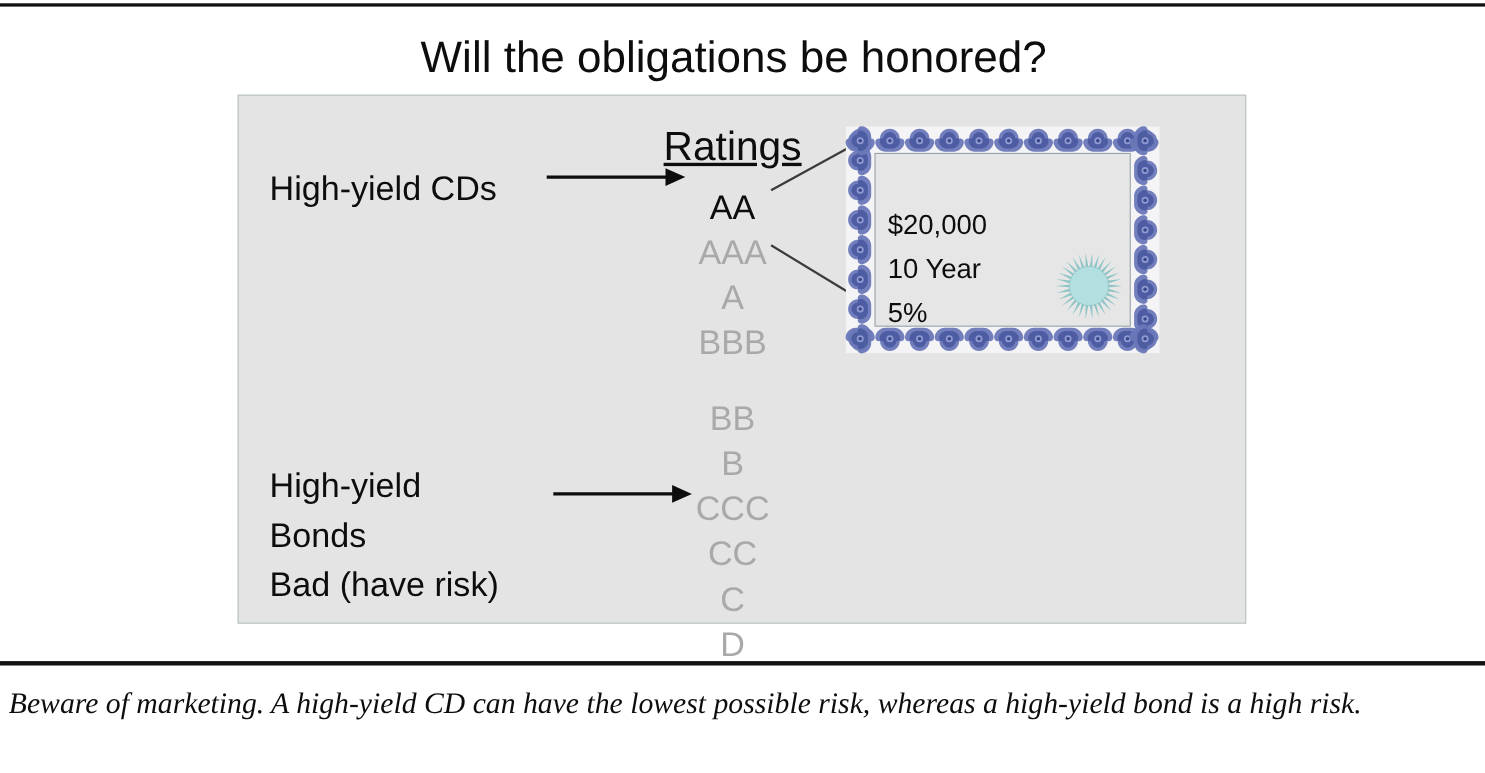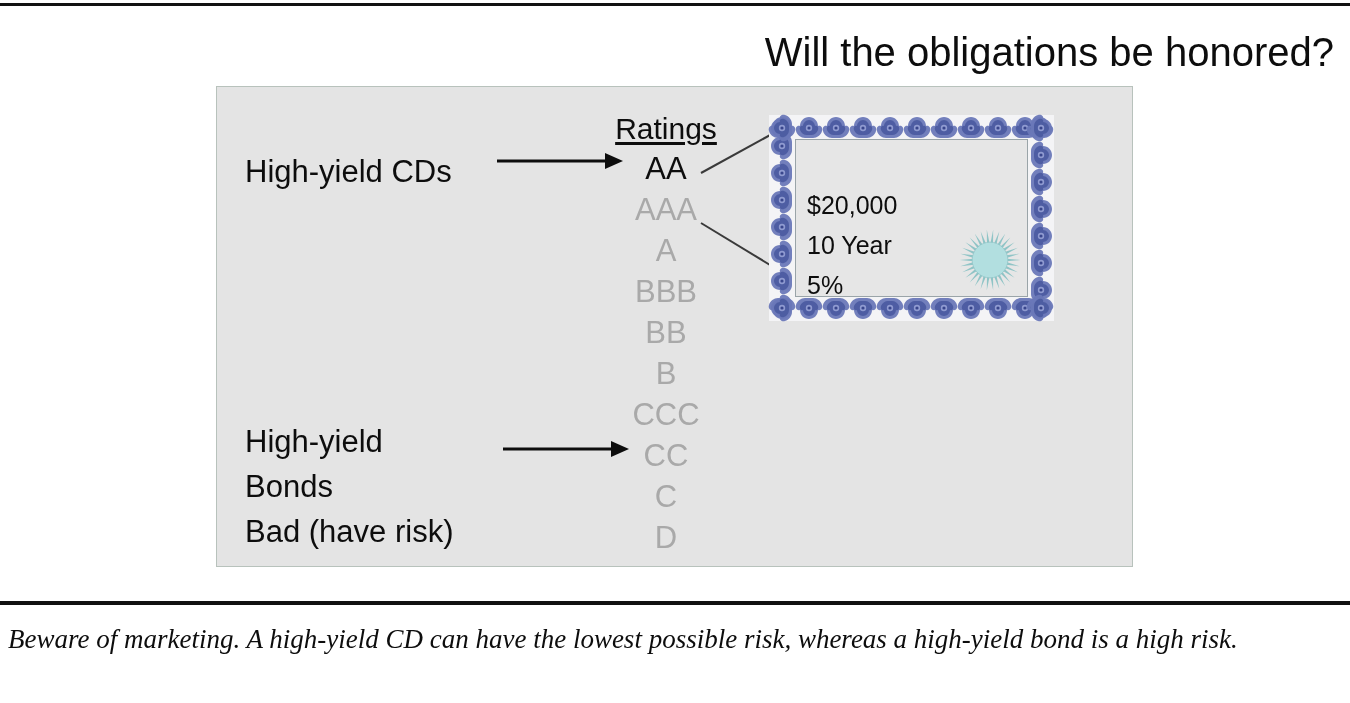--- a/index.html
+++ b/index.html
@@ -24,21 +24,21 @@
     height: 3px;
     background: #111111;
   }
 
   
   #slide-title {
     position: absolute;
     left: 0;
     top: 30px;
     width: 1334px;
-    text-align: right;
+    text-align: center;
     font-size: 40px;
     font-weight: 400;
     color: #0d0d0d;
     letter-spacing: 0px;
     white-space: nowrap;
   }
   #slide-title span { display: inline-block; }
 
   
   #diagram-panel {
@@ -66,26 +66,26 @@
 
   
   #ratings-col {
     position: absolute;
     left: 585px;
     top: 112px;
     width: 160px;
     text-align: center;
   }
   #ratings-heading {
-    font-size: 30px;
+    font-size: 37px;
     color: #0d0d0d;
     text-decoration: underline;
     text-underline-offset: 3px;
     line-height: 1.08;
-    margin-bottom: 4px;
+    margin-bottom: 16px;
   }
   .rating-item {
     font-size: 31px;
     color: #a9a9a9;
     line-height: 1.31;
     height: 41px;
   }
   .rating-item.active {
     color: #0d0d0d;
   }
@@ -203,21 +203,21 @@
     <line x1="14" y1="60" x2="116" y2="4" stroke="#3a3a3a" stroke-width="2"></line>
     <line x1="14" y1="110" x2="116" y2="172" stroke="#3a3a3a" stroke-width="2"></line>
   </svg>
 
   <div id="ratings-col" style="position:absolute;left:369px;top:26px;">
     <div id="ratings-heading">Ratings</div>
     <div class="rating-item active" style="color: rgb(13, 13, 13);">AA</div>
     <div class="rating-item" style="color: rgb(169, 169, 169);">AAA</div>
     <div class="rating-item" style="color: rgb(169, 169, 169);">A</div>
     <div class="rating-item" style="color: rgb(169, 169, 169); text-align: center;">BBB</div>
-    <div class="rating-item" style="color: rgb(169, 169, 169);">BB</div>
+    <div class="rating-item" style="color: rgb(169, 169, 169); margin-top: 28px;">BB</div>
     <div class="rating-item" style="color: rgb(169, 169, 169);">B</div>
     <div class="rating-item" style="color: rgb(169, 169, 169);">CCC</div>
     <div class="rating-item" style="color: rgb(169, 169, 169);">CC</div>
     <div class="rating-item" style="color: rgb(169, 169, 169);">C</div>
     <div class="rating-item" style="color: rgb(169, 169, 169);">D</div>
   </div>
 
   <div id="bond-certificate" style="position:absolute;left:551px;top:27px;">
 
     <svg id="bond-border-svg" width="287" height="208" viewBox="0 0 287 208">

